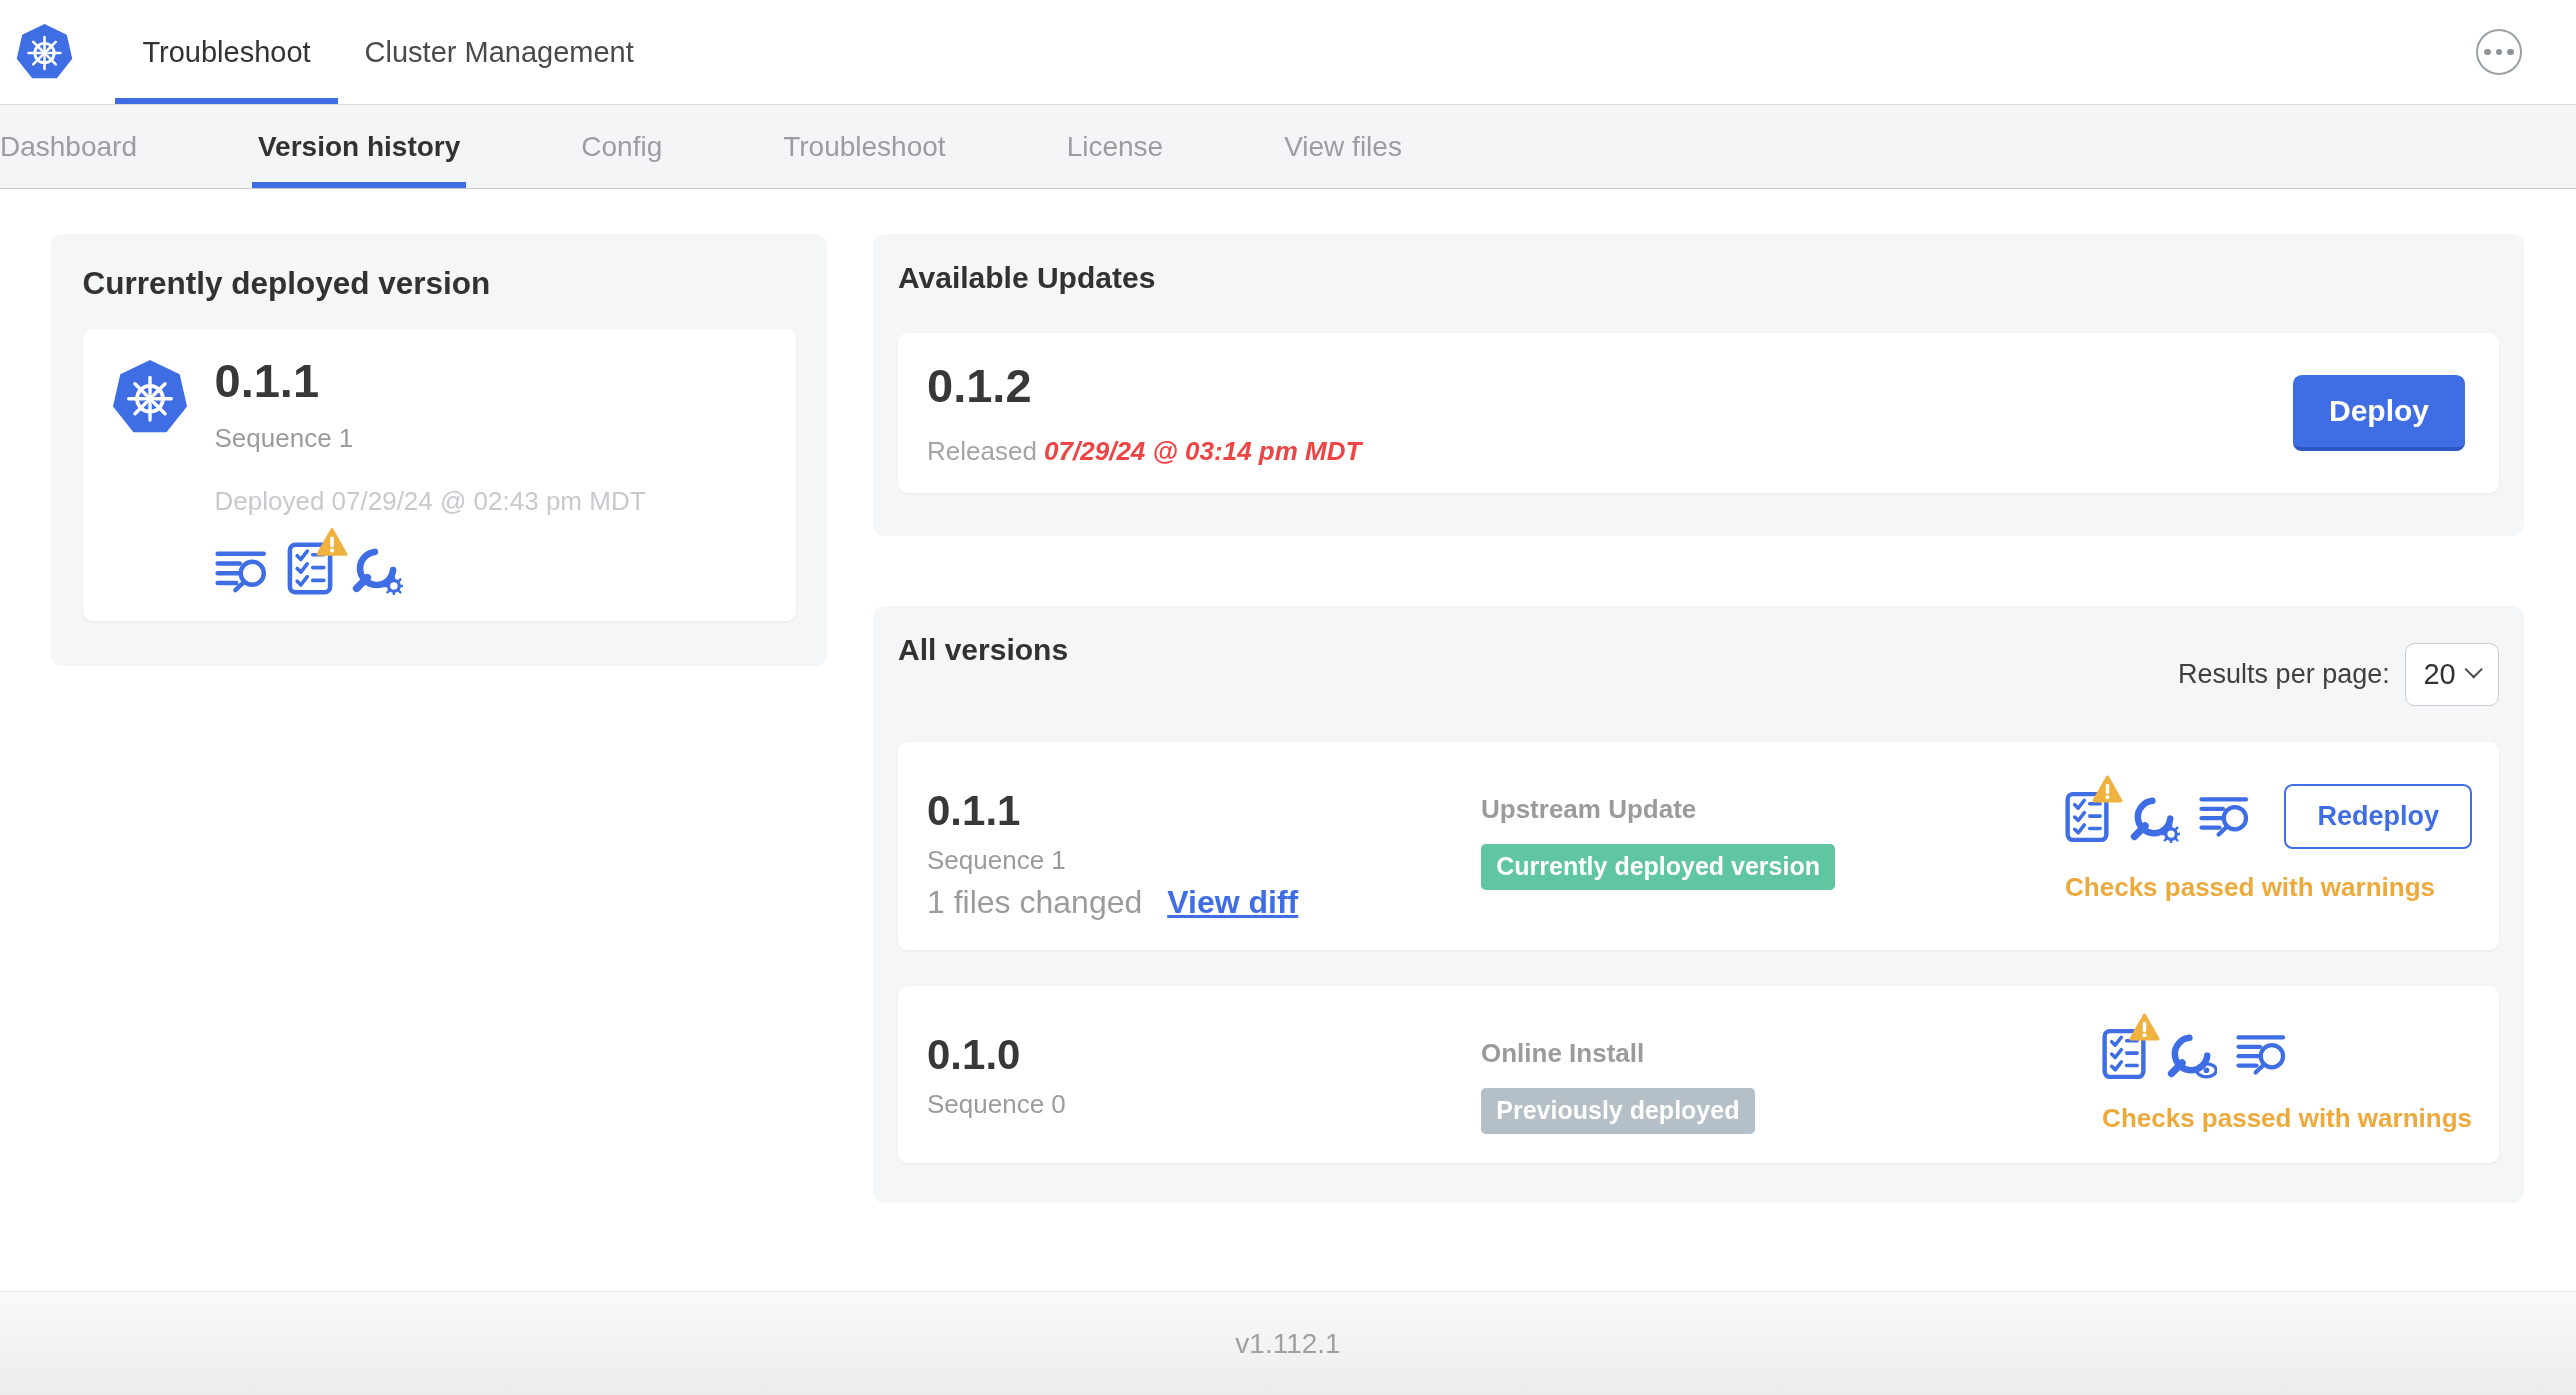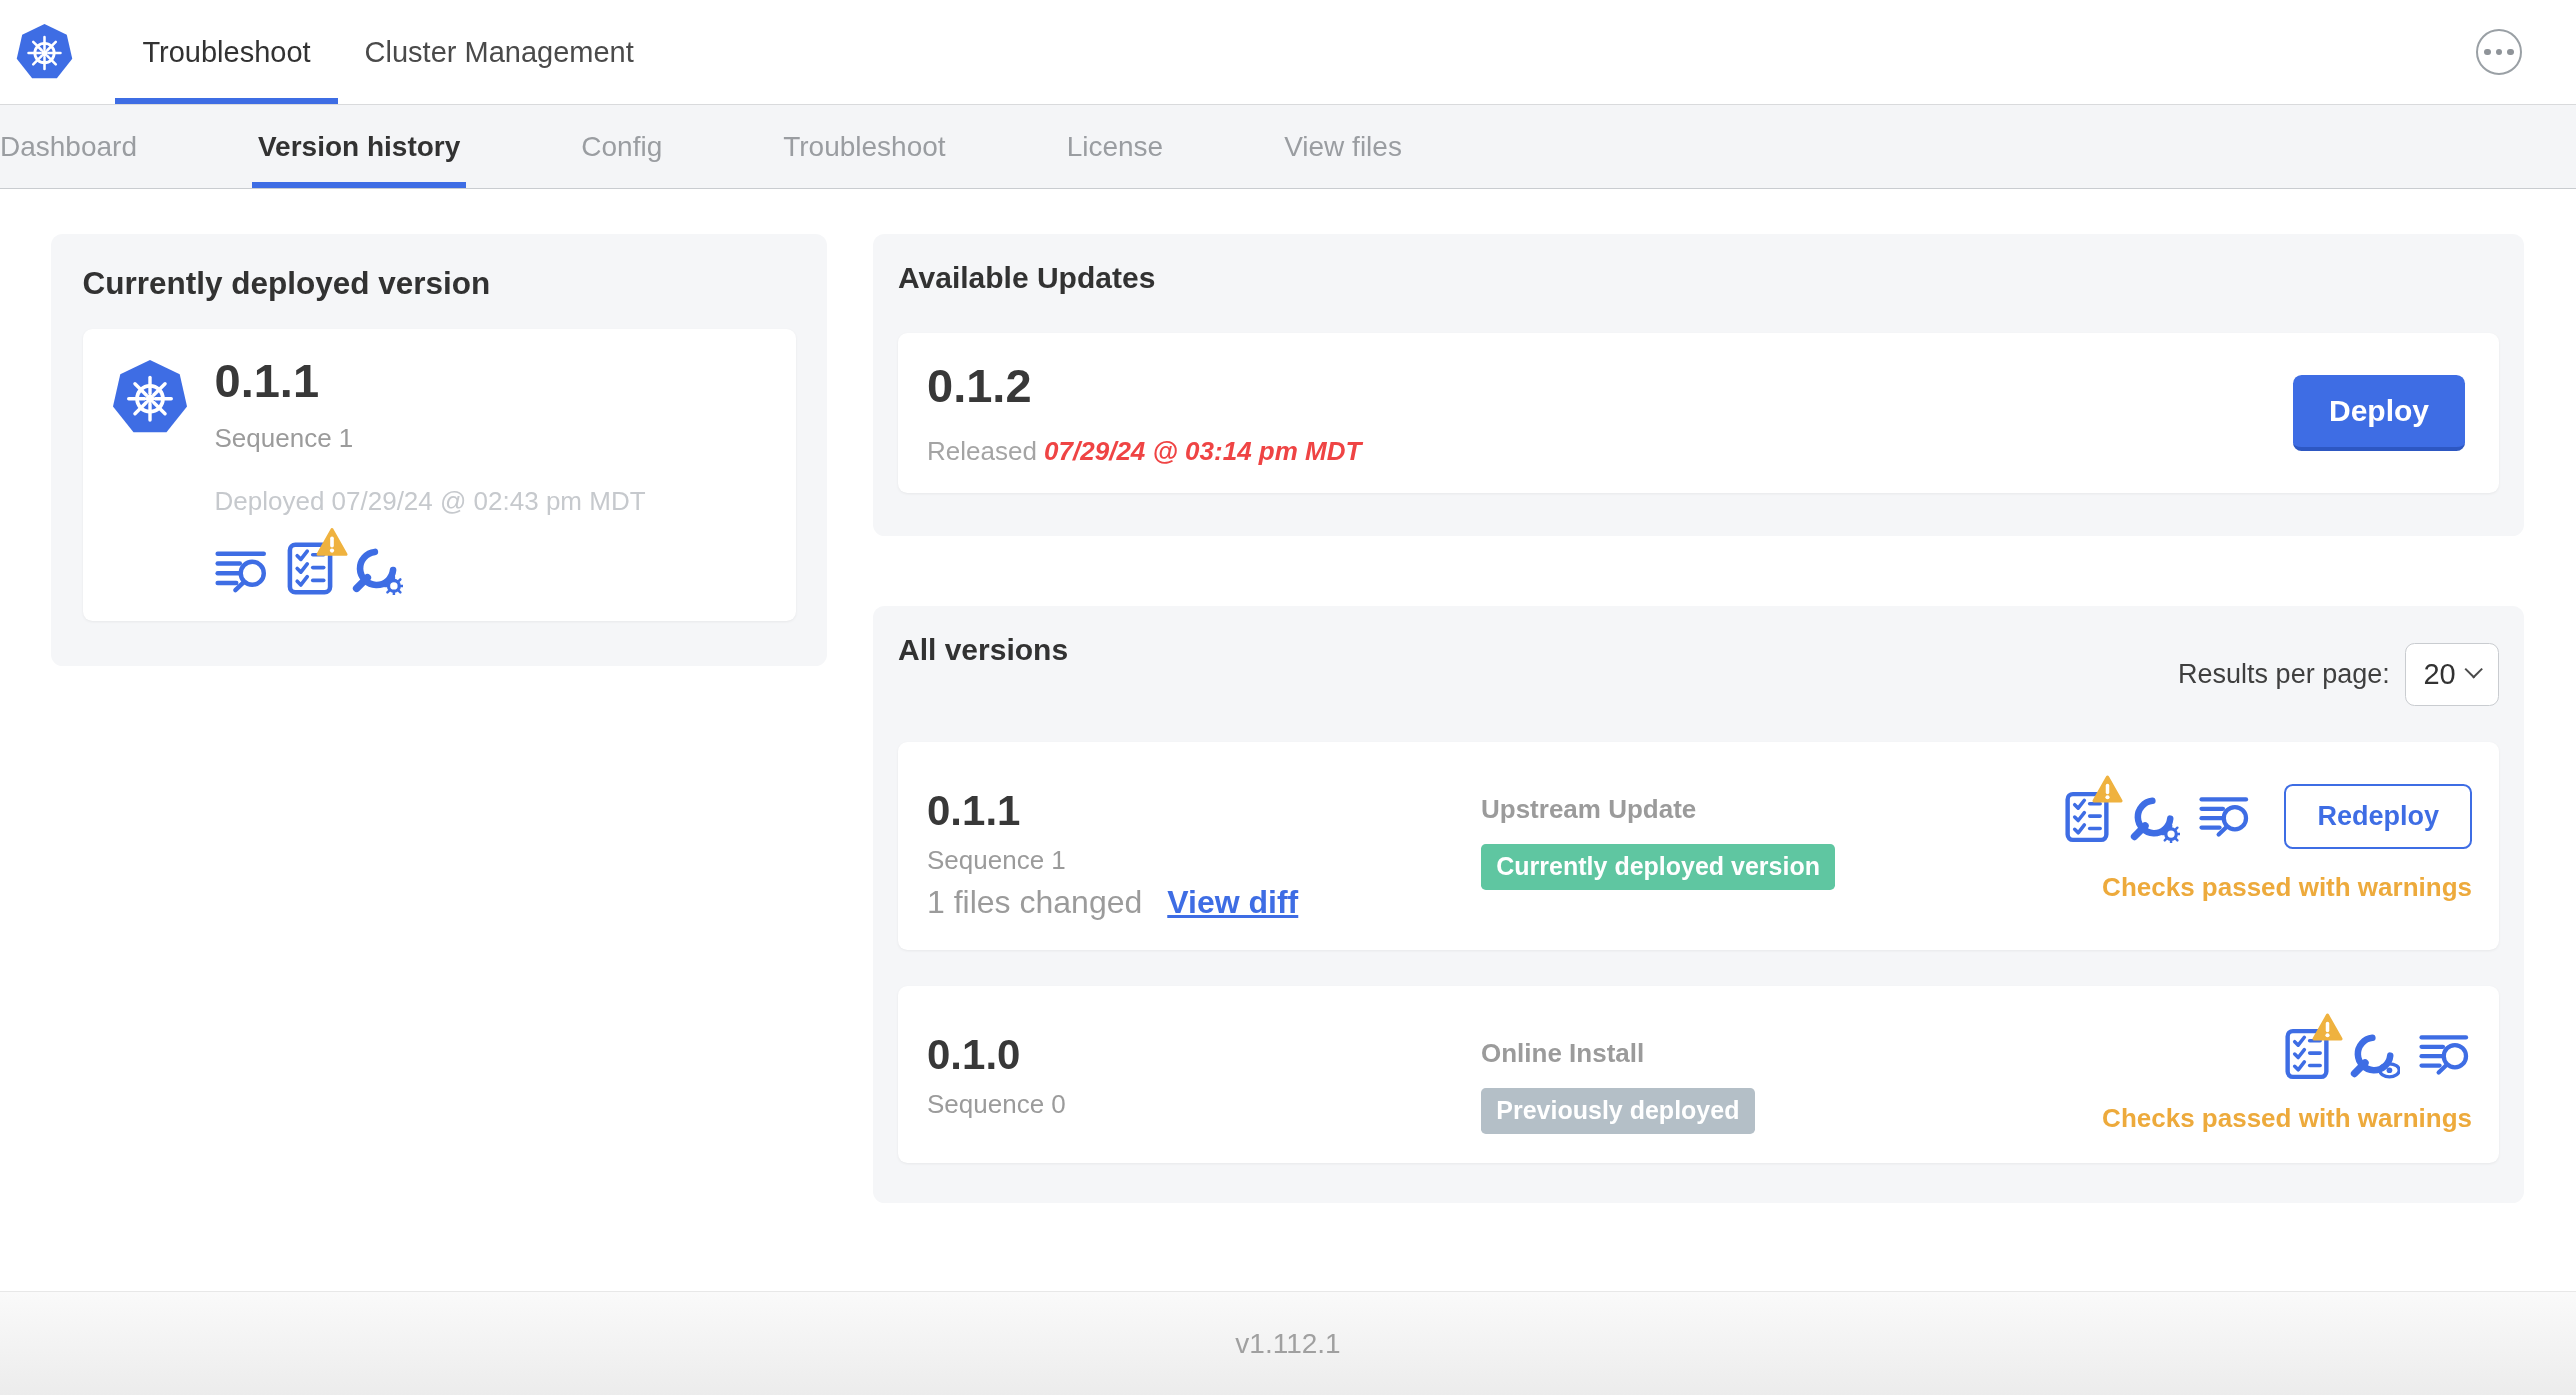--- a/index.html
+++ b/index.html
@@ -86,21 +86,21 @@
   .vr-left { width:554px; flex-shrink:0; }
   .ver-mid { font-size:42px; font-weight:700; color:#383838; line-height:1.1; margin-top:17px; }
   .vr-seq { font-size:26px; color:#9b9b9b; margin-top:11.5px; }
   .vr-files { font-size:32px; color:#9b9b9b; margin-top:7.6px; display:flex; gap:25px; align-items:baseline; }
   .link { color:#3e6de4; font-weight:600; text-decoration:underline; cursor:pointer; }
   .vr-mid-col { width:477px; flex-shrink:0; margin-top:23px; }
   .src-label { font-size:26px; font-weight:600; color:#9b9b9b; }
   .badge { display:inline-block; margin-top:19px; padding:8.6px 15.3px; border-radius:4.8px; color:#fff; font-size:25px; font-weight:600; }
   .badge-green { background:#5fc6a1; }
   .badge-gray { background:#b4bfc7;text-align:right; }
-  .vr-right { margin-left:auto; display:flex; flex-direction:column; align-items:flex-end; margin-top:13.4px; }
+  .vr-right { margin-left:auto; display:flex; flex-direction:column; align-items:flex-start; margin-top:13.4px; }
   .actions-line { display:flex; align-items:center; gap:19px; }
   .btn-outline {
     background:#fff; border:2.9px solid #3e6de4; border-radius:8.6px; color:#3e6de4;
     font-size:27px; font-weight:700; font-family:inherit; padding:15.3px 31px; cursor:pointer; margin-left:13.4px;
   }
   .checks-text { font-size:26px; font-weight:600; color:#edaa3c; margin-top:23px; cursor:pointer; white-space:nowrap; }
   
   .footer {
     height:105px; flex-shrink:0; background:linear-gradient(#fafafa,#ececec);
     border-top:1px solid #e8e8e8; display:flex; align-items:center; justify-content:center;

